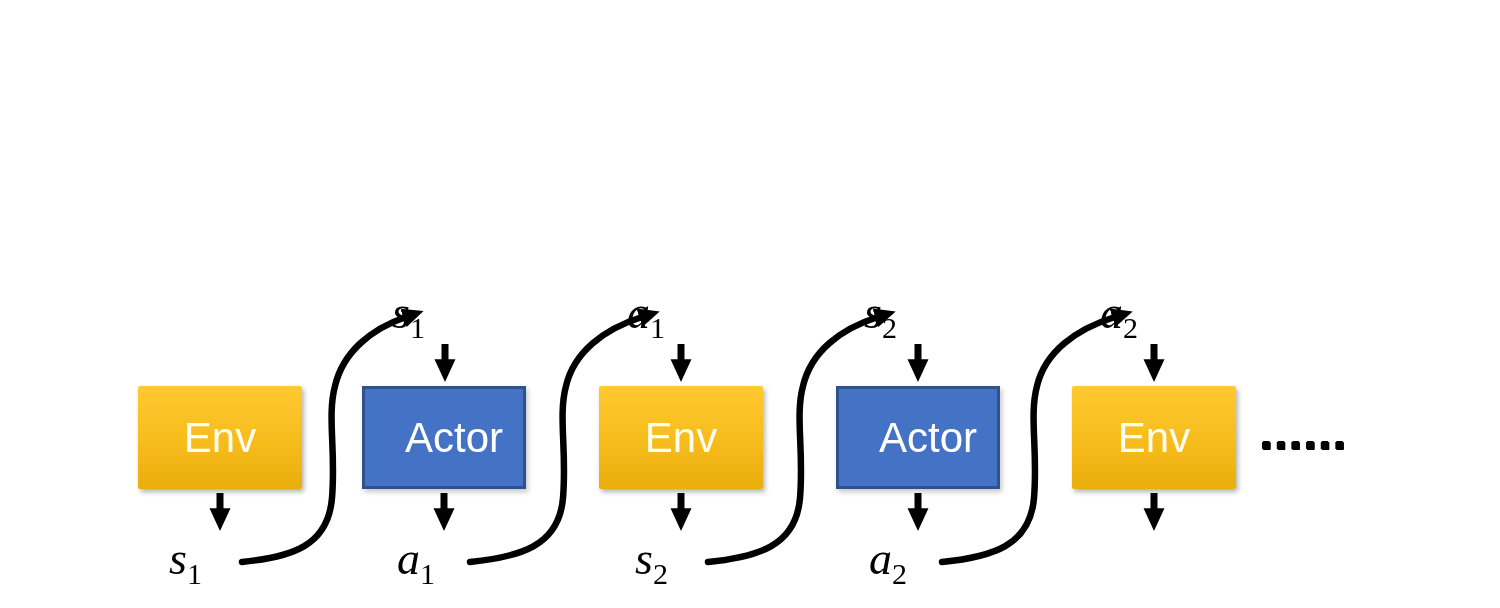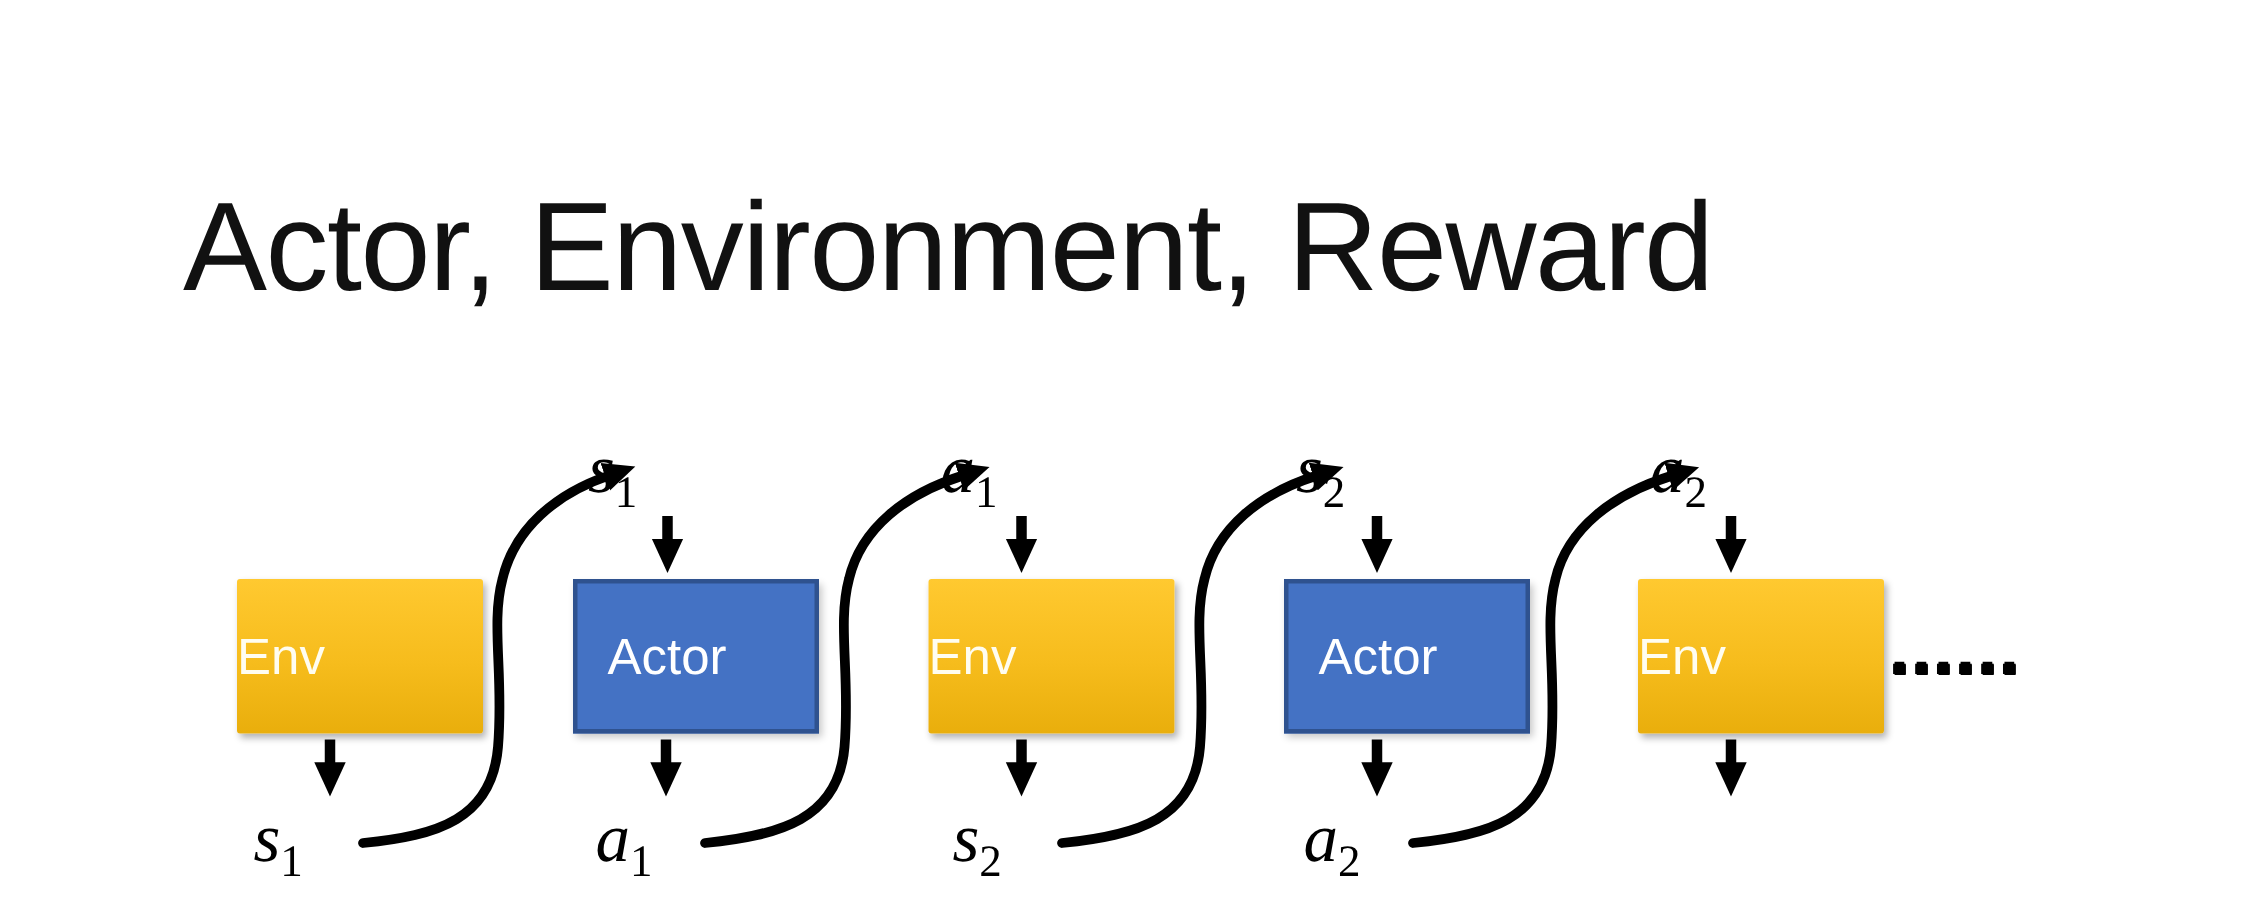--- a/index.html
+++ b/index.html
@@ -7,22 +7,22 @@
     position:relative; width:1500px; height:608px; background:#ffffff;
     overflow:hidden; font-family:"Liberation Sans", sans-serif;
   }
   .title {
     position:absolute; left:122px; top:116px;
     font-size:84px; font-weight:300; letter-spacing:-1px;
     color:var(--title-text, #111111); white-space:nowrap;
   }
   .box {
     position:absolute; top:386px; width:164px; height:103px;
-    display:flex; align-items:center; 
-    font-size:34px; line-height:1; user-select:none;margin-left:20px;
+    display:flex; align-items:center; justify-content:center;
+    font-size:42px; line-height:1; user-select:none;
   }
   .box.env {
     background:linear-gradient(180deg, var(--env-gradient-top,#FFC930) 0%, #F6BC1C 55%, var(--env-gradient-bottom,#E9AE0C) 100%);
     color:var(--env-text,#FFFDF0);
     border-radius:2px;
     box-shadow:2px 3px 5px rgba(0,0,0,0.30);
   }
   .box.actor {
     background:var(--actor-fill,#4472C4);
     border:3px solid var(--actor-border,#2F528F);
@@ -48,21 +48,20 @@
     line-height:60px; text-align:left;
     text-shadow:1px 0 0 #000, -1px 0 0 #000, 0 1px 0 #000, 0 -1px 0 #000, 1px 1px 0 #000;
   }
   svg.arrows { position:absolute; left:0; top:0; pointer-events:none; }
 </style>
 </head>
 <body>
 
 <div class="slide">
 
-  <div class="title">Actor, Environment, Reward</div>
 
   <div class="box env" style="left:138px;">
     <span>Env</span>
   </div>
   <div class="box actor" style="left:362px;">
     <span>Actor</span>
   </div>
   <div class="box env" style="left:599px;">
     <span>Env</span>
   </div>

